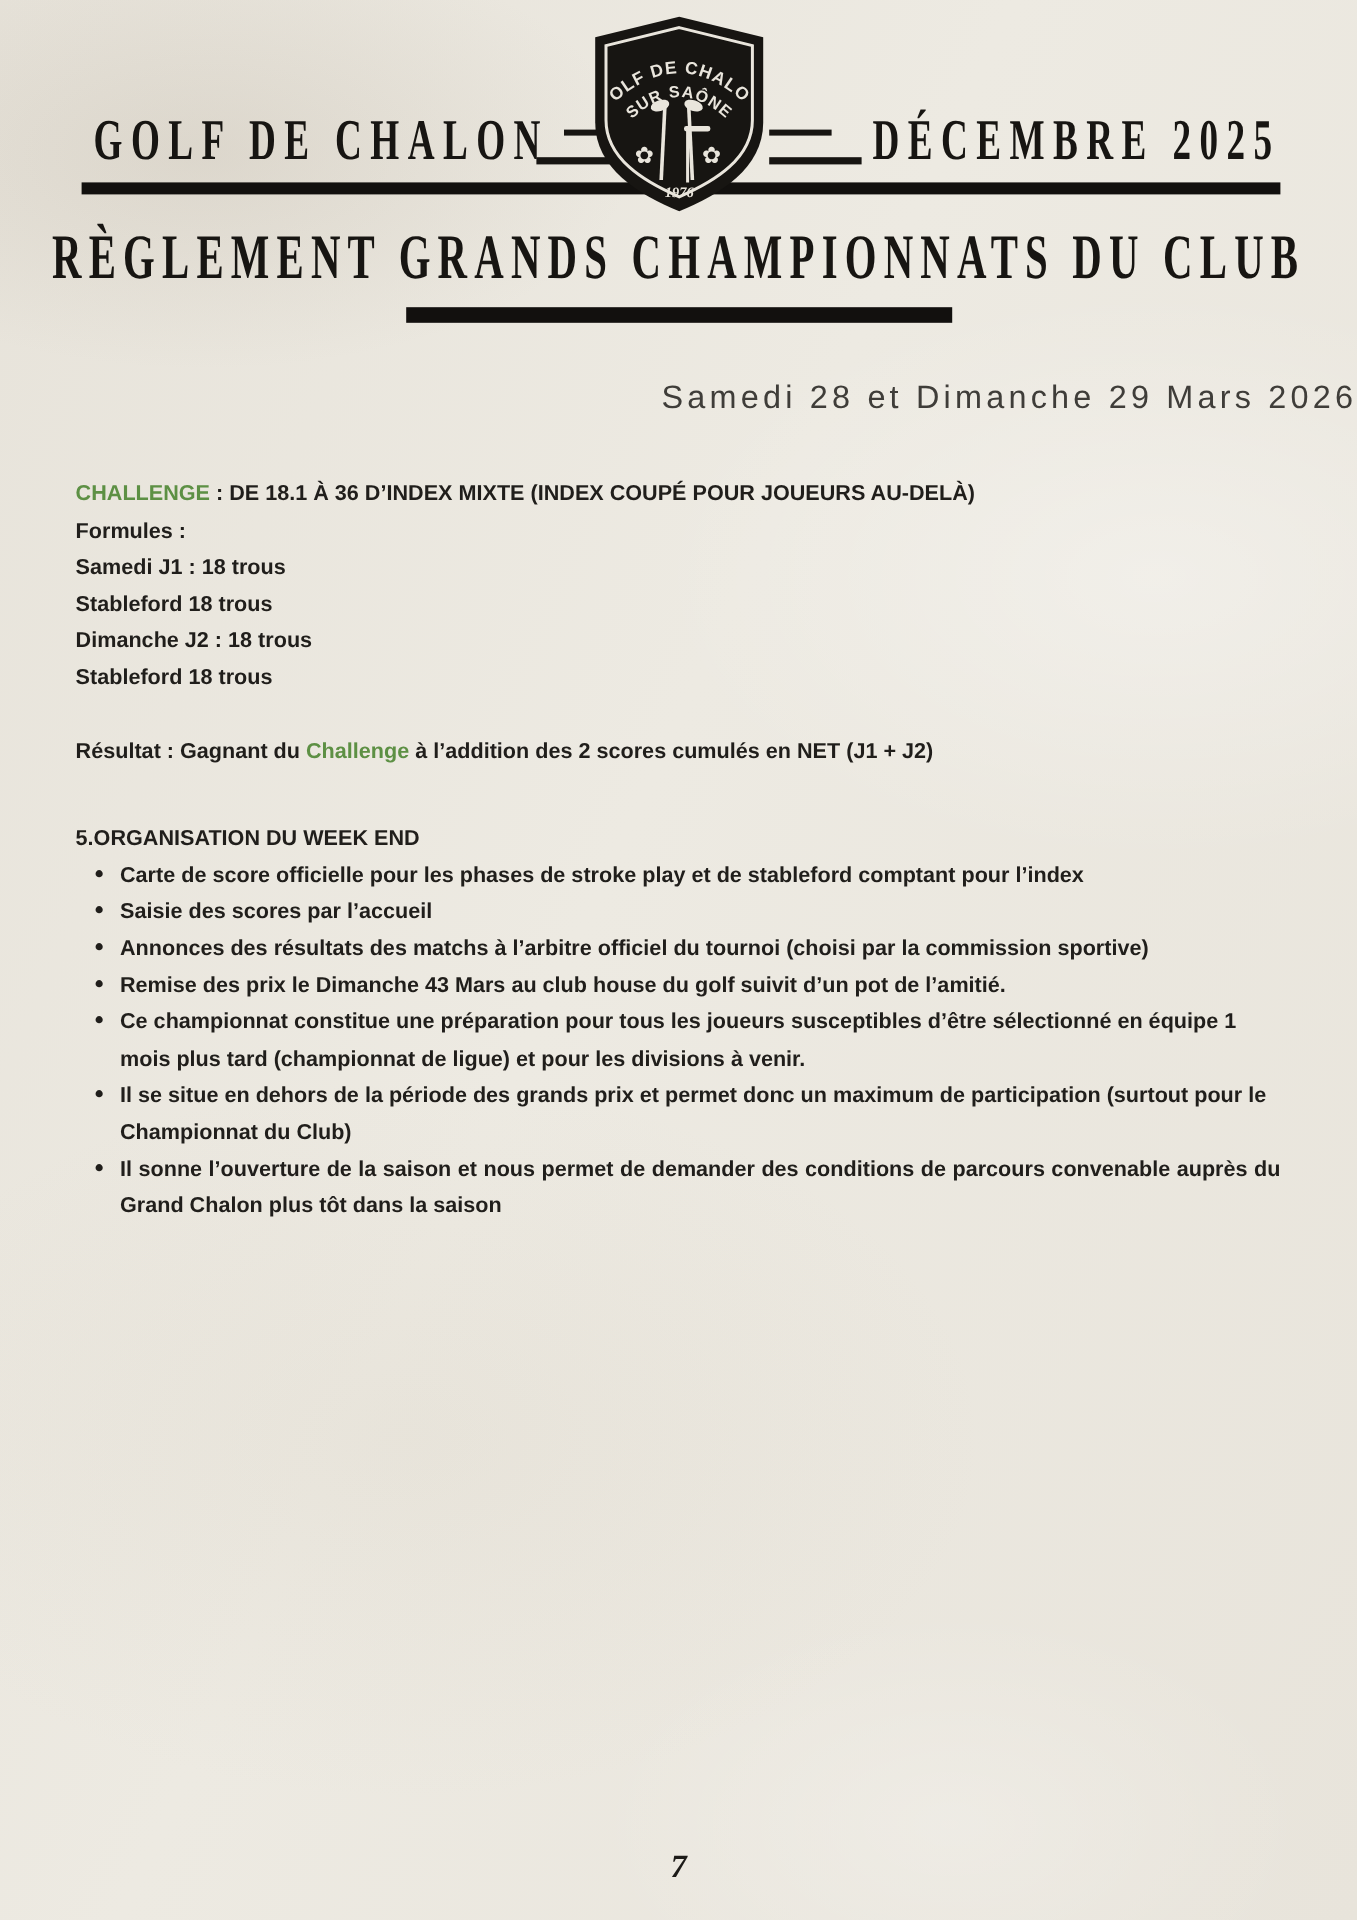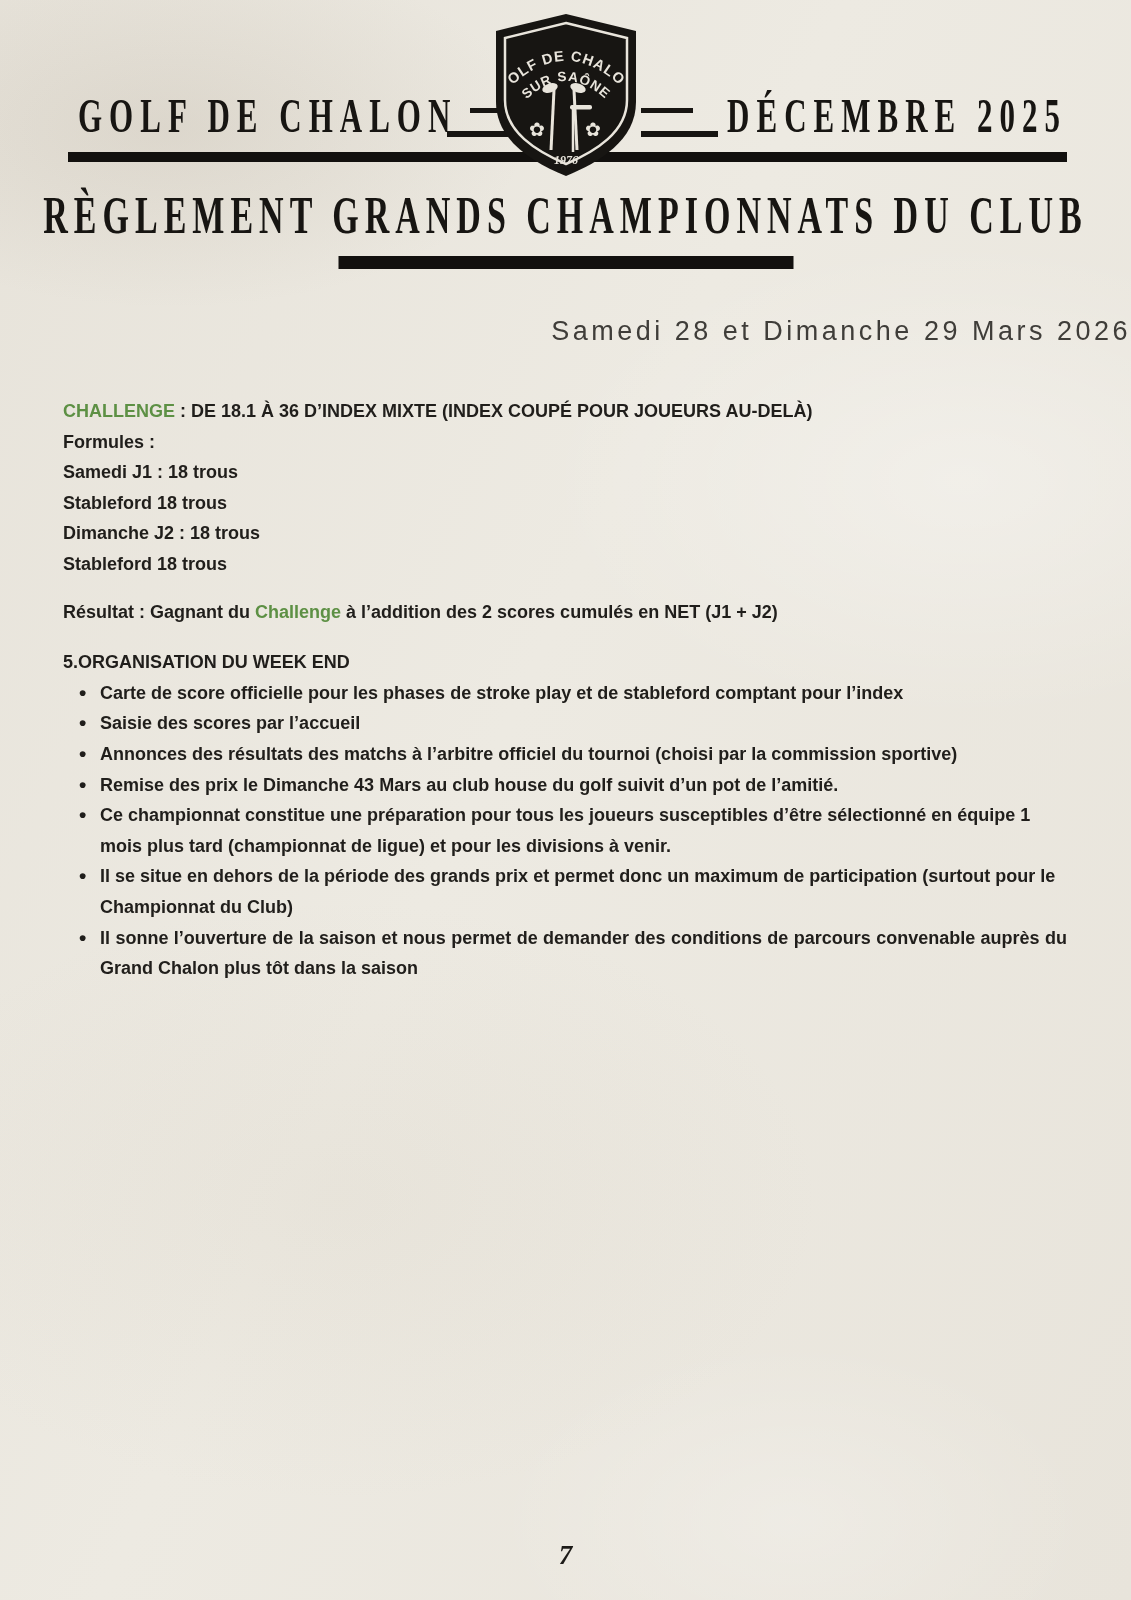--- a/index.html
+++ b/index.html
@@ -61,22 +61,22 @@
     letter-spacing:3.5px;
     color:#3f3d39;
   }
   
   .content {
     position:absolute; left:63px; top:396px; width:1006px;
     font-size:18px; font-weight:700; line-height:30.6px;
     color:#201e1b;
   }
   .accent { color:#5d9044; }
-  .block-gap { margin-top:17px; }
-  .section-heading { margin-top:20px; }
+  .block-gap { margin-top:31px; }
+  .section-heading { margin-top:42px; }
   ul.bullets { list-style:none; }
   ul.bullets li { position:relative; padding-left:37px; }
   ul.bullets li::before {
     content:"•";
     position:absolute; left:16px; top:0;
     font-size:21px;
   }
   li.justified { text-align:justify; padding-right:2px; }
   
   .page-number {

